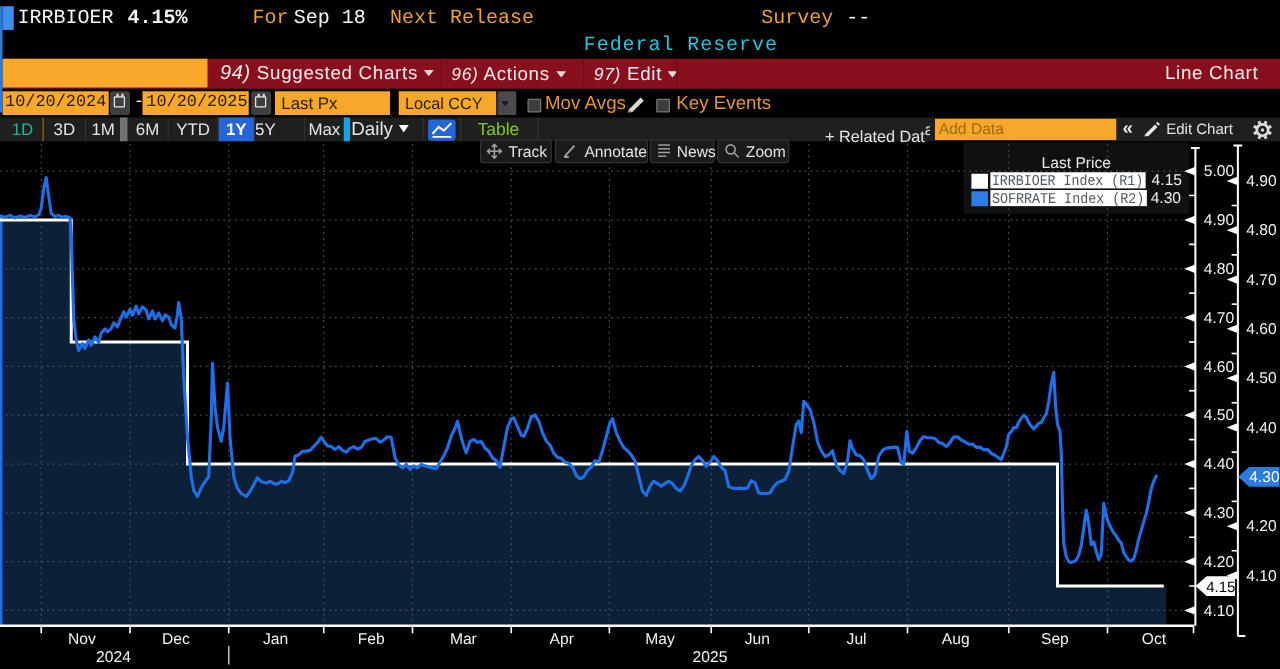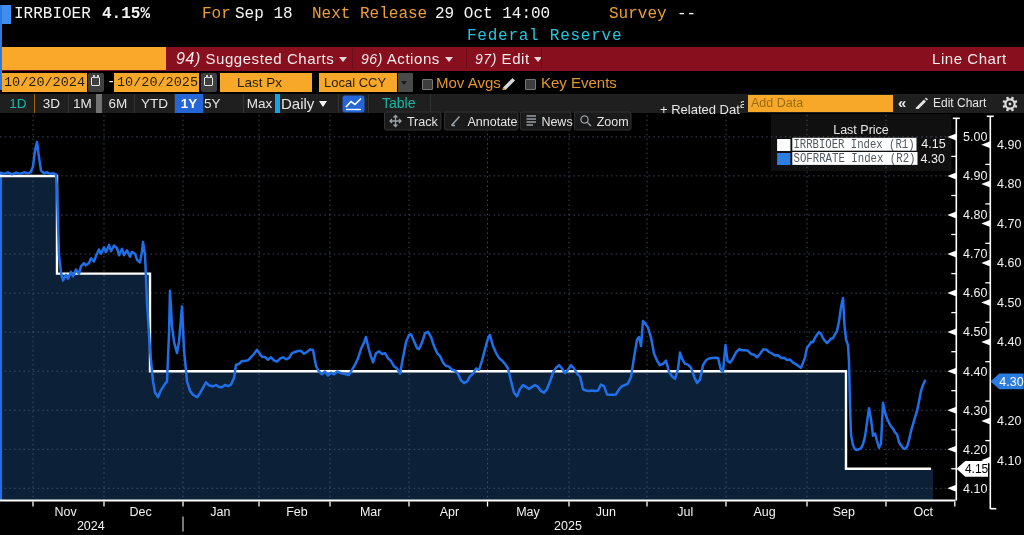--- a/index.html
+++ b/index.html
@@ -14,41 +14,40 @@
 .m3{font-size:15px;line-height:18px;letter-spacing:0.55px;color:#f2eded}
 </style></head><body>
 <div id="wrap">
 <div class="ab" style="left:0;top:5px;width:2px;height:85px;background:#2f7ad8;z-index:5"></div>
 <div class="ab" style="left:2px;top:5px;width:8.5px;height:18.5px;background:#3d8ef0"></div>
 <div class="ab white" style="left:14px;top:4px;font-size:16px;line-height:20px">IRRBIOER</div>
 <div class="ab white" style="left:102px;top:4px;font-size:16px;line-height:20px;font-weight:700">4.15%</div>
 <div class="ab amber" style="left:202px;top:4px;font-size:16px;line-height:20px">For</div>
 <div class="ab white" style="left:235px;top:4px;font-size:16px;line-height:20px">Sep 18</div>
 <div class="ab amber" style="left:312px;top:4px;font-size:16px;line-height:20px">Next Release</div>
-<div class="ab white" style="left:435px;top:4px;font-size:16px;line-height:20px">29 Oct 14:00</div>
 <div class="ab amber" style="left:609px;top:4px;font-size:16px;line-height:20px">Survey</div>
 <div class="ab white" style="left:677px;top:4px;font-size:16px;line-height:20px">--</div>
 <div class="ab cyan" style="left:467px;top:26px;font-size:16px;line-height:20px;letter-spacing:0.75px">Federal Reserve</div>
 <div class="ab" style="left:0;top:47px;width:1024px;height:24px;background:#880f1e"></div>
 <div class="ab" style="left:1.5px;top:47px;width:164px;height:23px;background:#f9a82a"></div>
 <div class="ab sans m3" style="left:176px;top:50px"><i style="font-size:16px">94)</i> Suggested Charts <span class="tri" style="margin-bottom:2px"></span></div>
 <div class="ab sans m3" style="left:361px;top:50px"><i style="font-size:14px">96)</i> Actions <span class="tri" style="margin-bottom:2px"></span></div>
 <div class="ab sans m3" style="left:475px;top:50px"><i style="font-size:14px">97)</i> Edit <span class="tri" style="margin-bottom:2px"></span></div>
 <div class="ab sans m3" style="left:932px;top:50px">Line Chart</div>
 <div class="ab" style="left:352px;top:48px;width:1px;height:21px;background:#6b0d1a"></div>
 <div class="ab" style="left:466px;top:48px;width:1px;height:21px;background:#6b0d1a"></div>
 <div class="ab" style="left:541px;top:48px;width:1px;height:21px;background:#6b0d1a"></div>
 <div class="obox" style="left:1.5px;top:72.5px;width:85px;height:19.5px"></div>
 <div class="ab" style="left:4px;top:75px;font-size:13.5px;line-height:15px;color:#271c04">10/20/2024</div>
 <div class="ab" style="left:88px;top:72.5px;width:16px;height:19.5px;background:#3f3f3f;border-radius:2px"><div style="position:absolute;left:3px;top:4px;width:9px;height:9px;border:1.4px solid #e6e6e6;border-radius:1px"></div><div style="position:absolute;left:5px;top:2px;width:1.6px;height:3px;background:#cfcfcf"></div><div style="position:absolute;left:9px;top:2px;width:1.6px;height:3px;background:#cfcfcf"></div></div>
 <div class="ab white" style="left:107px;top:74px;font-size:14px">-</div>
 <div class="obox" style="left:114px;top:72.5px;width:85px;height:19.5px"></div>
 <div class="ab" style="left:117px;top:75px;font-size:13.5px;line-height:15px;color:#271c04">10/20/2025</div>
 <div class="ab" style="left:201px;top:72.5px;width:16px;height:19.5px;background:#3f3f3f;border-radius:2px"><div style="position:absolute;left:3px;top:4px;width:9px;height:9px;border:1.4px solid #e6e6e6;border-radius:1px"></div><div style="position:absolute;left:5px;top:2px;width:1.6px;height:3px;background:#cfcfcf"></div><div style="position:absolute;left:9px;top:2px;width:1.6px;height:3px;background:#cfcfcf"></div></div>
-<div class="obox sans" style="left:220px;top:72.5px;width:92px;height:19.5px;font-size:13.5px;line-height:19px;padding-left:17px">Last Px</div>
+<div class="obox sans" style="left:220px;top:72.5px;width:92px;height:19.5px;font-size:13.5px;line-height:19px;padding-left:5px">Last Px</div>
 <div class="obox sans" style="left:319px;top:72.5px;width:78px;height:19.5px;font-size:13px;line-height:19px;padding-left:5px">Local CCY</div>
 <div class="ab" style="left:397.5px;top:72.5px;width:15px;height:19.5px;background:#4a4a4a;border-radius:1px"><span class="tri" style="position:absolute;left:3.5px;top:8px;border-left-width:3.5px;border-right-width:3.5px;border-top-width:4.5px;border-top-color:#1a1a1a"></span></div>
 <div class="cb" style="left:421.5px;top:79px"></div>
 <div class="ab sans" style="left:436px;top:74px;font-size:15px;line-height:17px;color:#e3962e">Mov Avgs</div>
 <svg class="ab" style="left:501px;top:74px" width="17" height="16">
       <path d="M2,13.5 L11.5,4 L14,6.5 L4.5,16" fill="#d8d8d8"></path>
       <path d="M2,13.5 L1,16.5 L4.5,16" fill="#e89b30"></path>
     </svg>
 <div class="cb" style="left:525px;top:79px"></div>
 <div class="ab sans" style="left:541px;top:74px;font-size:15px;line-height:17px;color:#e3962e">Key Events</div>
@@ -62,21 +61,21 @@
 <div class="ab sans" style="left:204px;top:93.5px;width:40px;height:19.5px;font-size:13.5px;line-height:19.5px;text-align:left;border-right:1px solid #333;color:#e6e6e6">5Y</div>
 <div class="ab sans" style="left:244px;top:93.5px;width:36px;height:19.5px;font-size:13.5px;line-height:19.5px;text-align:center;border-right:5px solid #0ea5e9;color:#e6e6e6">Max</div>
 <div class="ab sans" style="left:281px;top:93.5px;font-size:15px;line-height:19.5px;color:#e6e6e6">Daily <span class="tri" style="border-left-width:4.5px;border-right-width:4.5px;border-top-width:6px;border-top-color:#fff;margin-bottom:2px"></span></div>
 <div class="ab" style="left:338px;top:93.5px;width:1px;height:19.5px;background:#333"></div>
 <svg class="ab" style="left:342px;top:94.5px" width="23" height="18">
       <rect x="0.5" y="0.5" width="22" height="17" rx="2.5" fill="#2465d8"></rect>
       <polyline points="4,12 9,6.5 13,9.5 19,3.5" fill="none" stroke="#fff" stroke-width="1.6"></polyline>
       <line x1="4" y1="14.5" x2="19" y2="14.5" stroke="#fff" stroke-width="1.4"></line>
     </svg>
 <div class="ab" style="left:368px;top:93.5px;width:1px;height:19.5px;background:#333"></div>
-<div class="ab sans" style="left:382px;top:93.5px;font-size:14px;line-height:19.5px;color:#14b8a6">Table</div>
+<div class="ab sans" style="left:382px;top:93.5px;font-size:14px;line-height:19.5px;color:#84cc16">Table</div>
 <div class="ab" style="left:430px;top:93.5px;width:1px;height:19.5px;background:#333"></div>
 <div class="ab sans" style="left:660px;top:93.5px;font-size:13px;line-height:19.5px;color:#e6e6e6">+ Related Dat<span style="display:inline-block;width:4px;overflow:hidden">a</span></div>
 <div class="ab" style="left:748px;top:94.5px;width:145px;height:17.5px;background:#f7a828"></div>
 <div class="ab sans" style="left:751px;top:94.5px;font-size:12.5px;line-height:17.5px;color:#9a6a14">Add Data</div>
 <div class="ab sans" style="left:898px;top:93px;font-size:15px;line-height:19.5px;color:#e6e6e6;font-weight:700">«</div>
 <svg class="ab" style="left:915px;top:96px" width="14" height="13">
       <path d="M1,11.5 L9,3.5 L11,5.5 L3,13.5" fill="#e6e6e6"></path>
       <path d="M1,11.5 L0.3,14 L3,13.5" fill="#e6e6e6"></path>
       <path d="M9.8,2.6 L11,1.4 L13,3.4 L11.8,4.6 Z" fill="#e6e6e6"></path>
     </svg>

